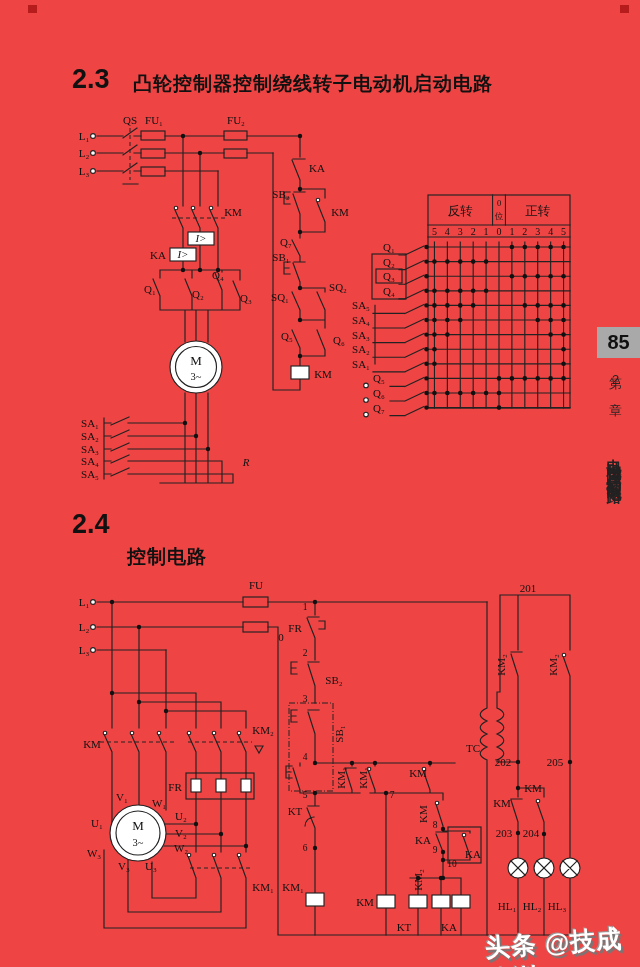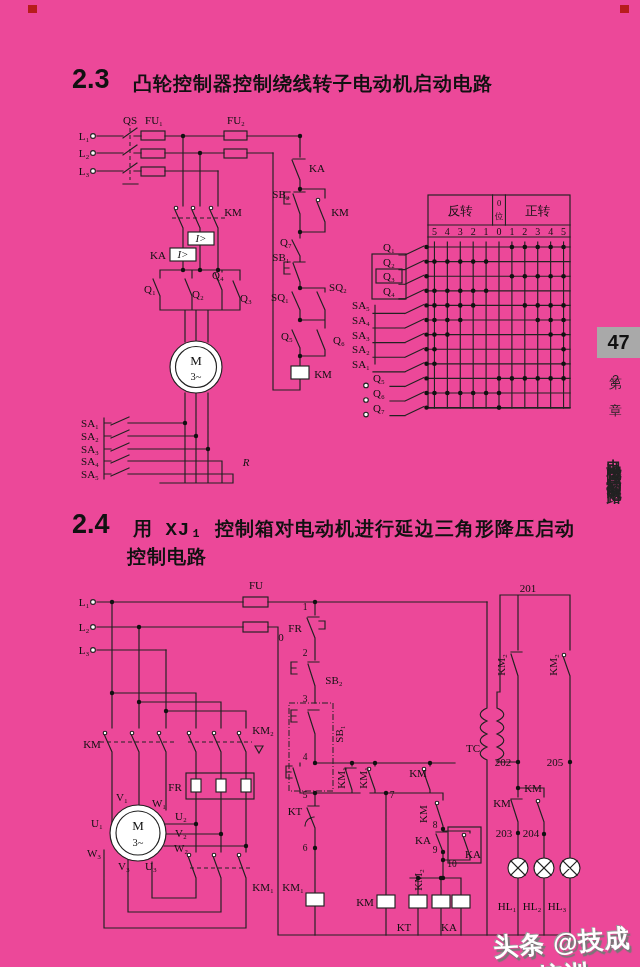--- a/index.html
+++ b/index.html
@@ -1,17 +1,17 @@
 <!DOCTYPE html>
 <html><head>
 <meta charset="utf-8">
 <style>
   html,body{margin:0;padding:0;background:#fff;}
-  #page{position:relative;width:640px;height:967px;background:#ec4899;overflow:hidden;
-        font-family:"Liberation Sans",sans-serif;color:#111;text-align:center;}
+  #page{position:relative;width:640px;height:967px;background:#ef4444;overflow:hidden;
+        font-family:"Liberation Sans",sans-serif;color:#111;}
   .redmark{position:absolute;width:9px;height:8px;background:#b71c1c;}
   .h-num{position:absolute;font-weight:bold;font-size:27px;font-family:"Liberation Sans",sans-serif;}
   .h-title{position:absolute;font-weight:bold;font-size:19px;letter-spacing:1px;font-family:Liberation Mono, monospace;}
   #svgmain{position:absolute;left:0;top:0;}
   .w{stroke:#222;stroke-width:1.15;fill:none;stroke-linecap:square;}
   .dsh{stroke:#222;stroke-width:1;fill:none;stroke-dasharray:4 3;}
   .ddt{stroke:#222;stroke-width:1;fill:none;stroke-dasharray:6 2 1 2;}
   .wh{fill:#fff;stroke:#222;stroke-width:1.15;}
   .bx{fill:none;stroke:#222;stroke-width:1.15;}
   .dot{fill:#111;stroke:none;}
@@ -39,21 +39,20 @@
 
 <div id="page">
 
   <div class="redmark" style="left:28px;top:5px;"></div>
   <div class="redmark" style="left:620px;top:5px;"></div>
 
   <div class="h-num" style="left:72px;top:64px;">2.3</div>
   <div class="h-title" style="left:133px;top:71px;">凸轮控制器控制绕线转子电动机启动电路</div>
 
   <div class="h-num" style="left:72px;top:509px;">2.4</div>
-  <div class="h-title" style="left:133px;top:516px;">用 XJ₁ 控制箱对电动机进行延边三角形降压启动</div>
   <div class="h-title" style="left:127px;top:544px;">控制电路</div>
 
   <svg id="svgmain" width="640" height="967" viewBox="0 0 640 967">
 
     <g class="w">
 
       <path d="M97,136 H123 M134,136 H141 M165,136 H224 M247,136 H300
                M97,153 H123 M134,153 H141 M165,153 H224 M247,153 H273
                M97,171 H123 M134,171 H141 M165,171 H218
                M123,138 L137,128 M123,155 L137,145 M123,173 L137,163 M123,184 H138"></path>
@@ -499,17 +498,17 @@
         <text x="502" y="807" class="sl ">KM</text>
         <text x="533" y="792" class="sl ">KM</text>
         <text x="504" y="837" class="sl ">203</text>
         <text x="531" y="837" class="sl ">204</text>
         <text x="507" y="910" class="sl ">HL₁</text>
         <text x="532" y="910" class="sl ">HL₂</text>
         <text x="557" y="910" class="sl ">HL₃</text>
       </g>
   </svg>
 
-  <div id="pagenum">47</div>
+  <div id="pagenum">85</div>
   <div id="chapnum" class="vtext">第2章</div>
   <div id="chaptitle" class="vtext">电动机降压启动控制电路</div>
   <div id="watermark">头条 @技成培训</div>
 </div>
 
 </body></html>

